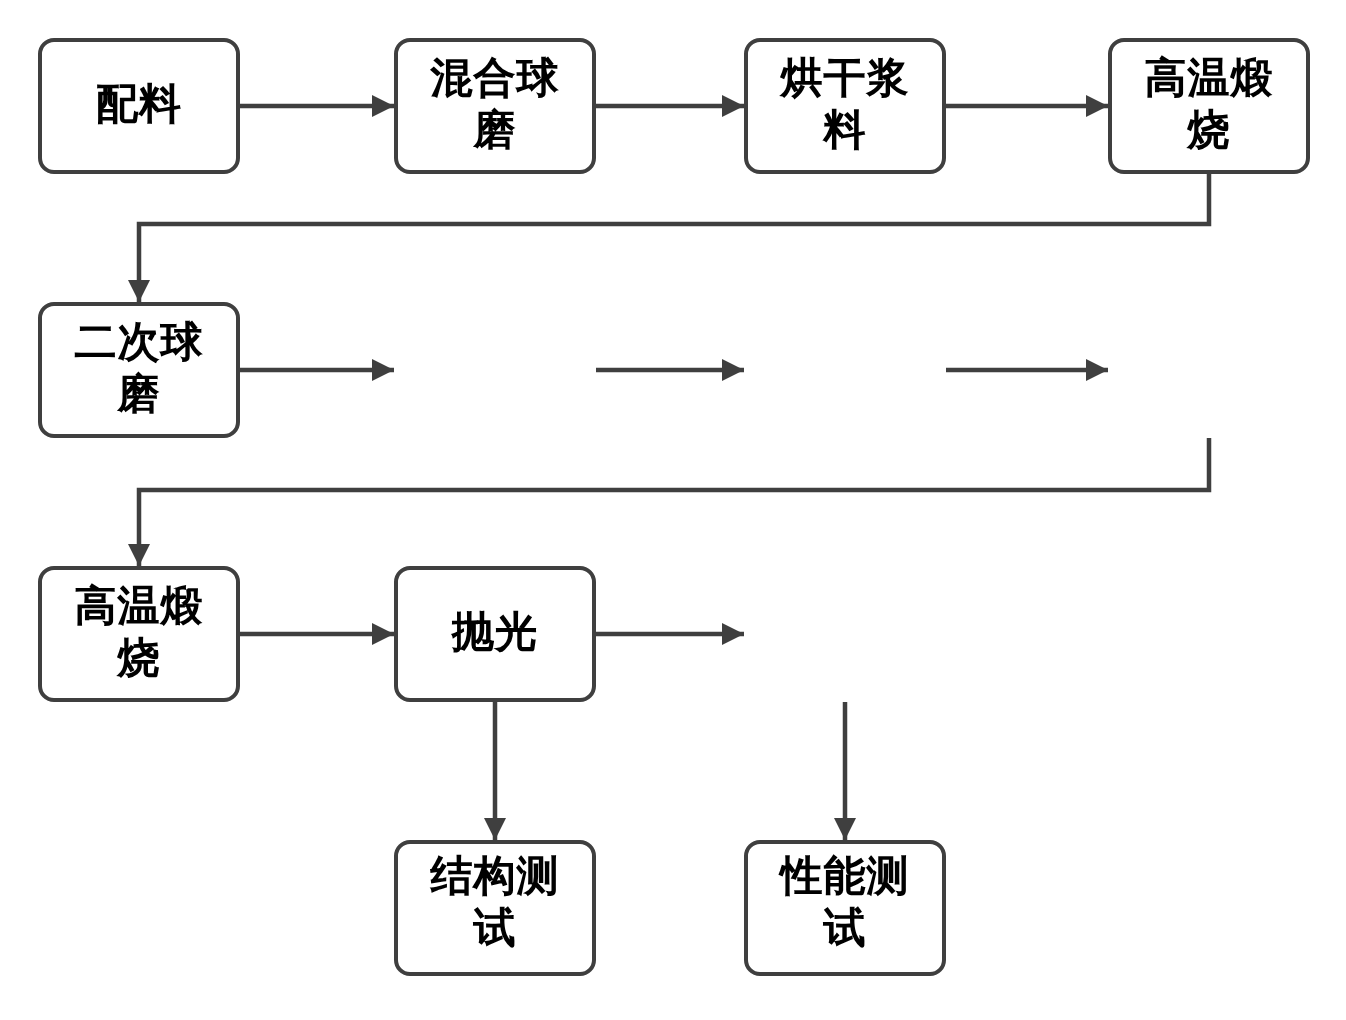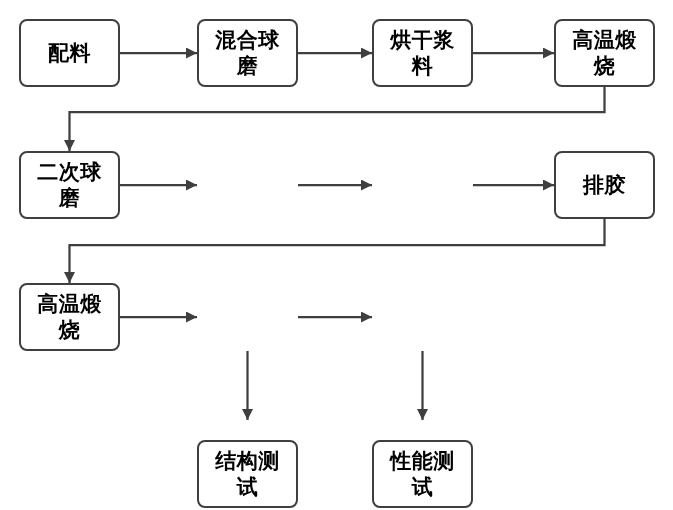--- a/index.html
+++ b/index.html
@@ -43,21 +43,21 @@
     letter-spacing: 0.5px;
   }
   
   .c1 { left: 19px; }
   .c2 { left: 197px; }
   .c3 { left: 372px; }
   .c4 { left: 554px; }
   .r1 { top: 19px; }
   .r2 { top: 151px; }
   .r3 { top: 283px; }
-  .r4 { top: 440px; }
+  .r4 { top: 420px; font-family: Liberation Mono, monospace; }
   .edge {
     stroke: #3f3f3f;
     stroke-width: 2.25;
     fill: none;
     stroke-linejoin: miter;
   }
 </style>
 </head>
 <body>
 
@@ -86,23 +86,23 @@
   <div class="node c1 r1">配料</div>
   <div class="node c2 r1">混合球
 磨</div>
   <div class="node c3 r1">烘干浆
 料</div>
   <div class="node c4 r1">高温煅
 烧</div>
 
   <div class="node c1 r2">二次球
 磨</div>
-  <div class="node c4 r2">排胶</div>
 
   <div class="node c1 r3">高温煅
 烧</div>
+  <div class="node c2 r3">抛光</div>
 
   <div class="node c2 r4">结构测
 试</div>
   <div class="node c3 r4">性能测
 试</div>
 
 </div>
 
 </body></html>

